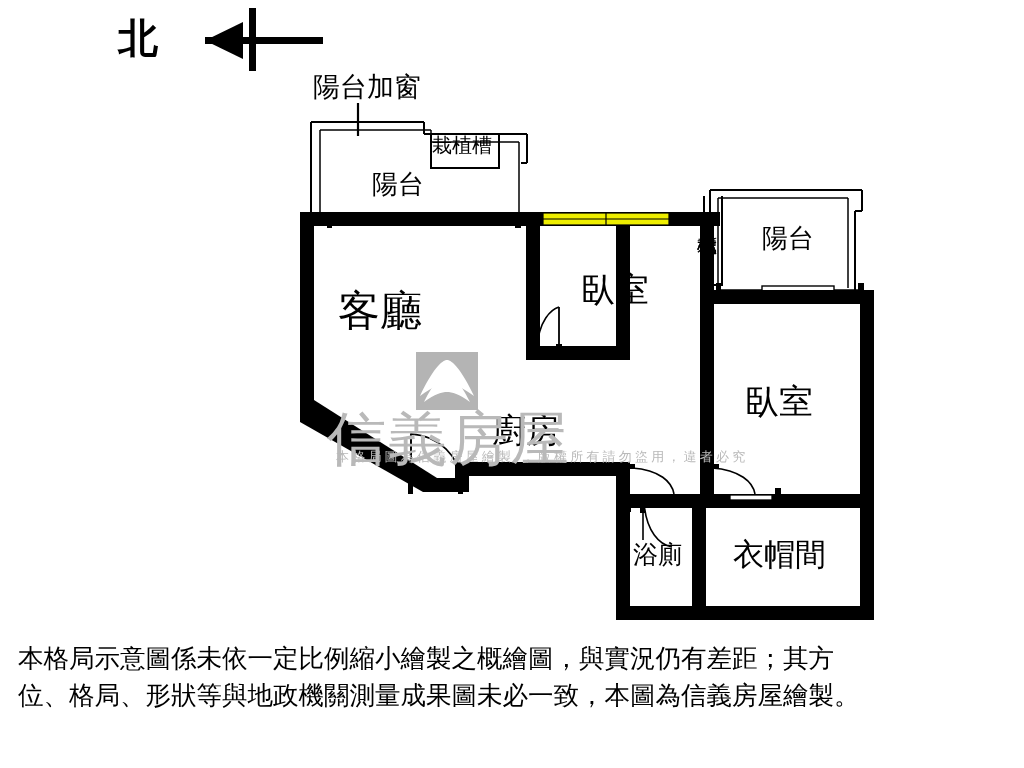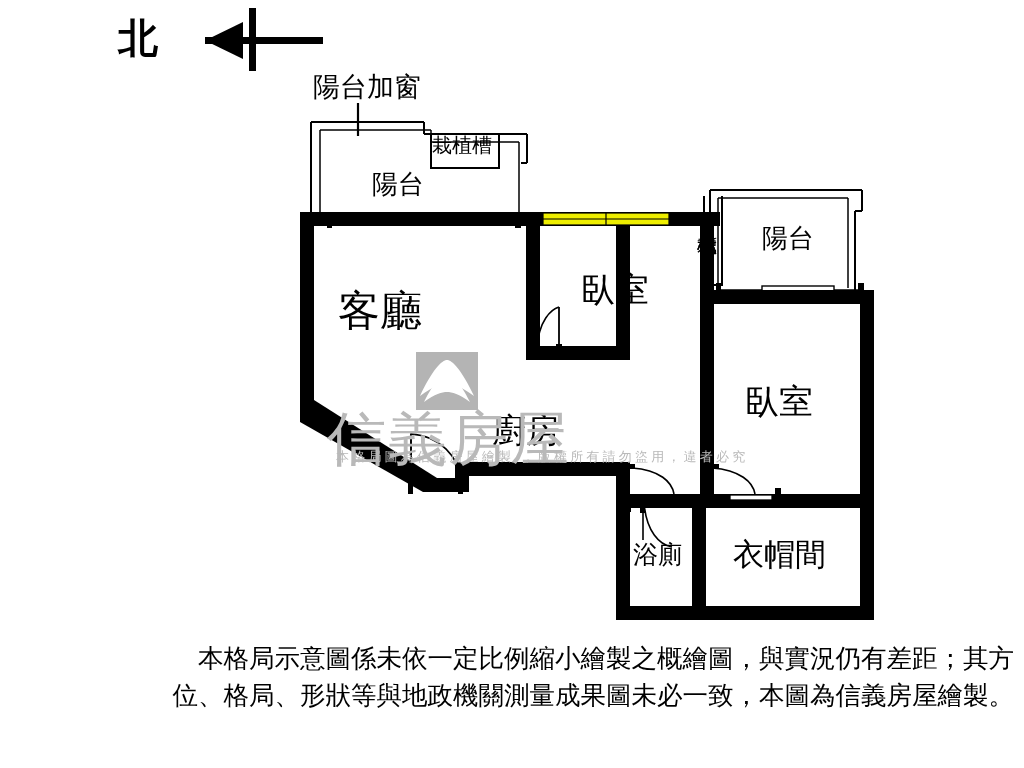--- a/index.html
+++ b/index.html
@@ -119,21 +119,21 @@
     left: 18px;
     top: 640px;
     width: 996px;
     font-family: "DejaVu Serif", "Liberation Serif", serif;
     font-size: 25.5px;
     line-height: 37px;
     color: #000000;
     letter-spacing: 0px;
     text-align: left;
   }
-  #disclaimer span { display: block; text-align: right; }
+  #disclaimer span { display: block; }
 </style>
 </head>
 <body>
 
 <div id="plan-root">
 
   <svg id="floorplan" viewBox="0 0 1024 768">
 
     <g>
 

